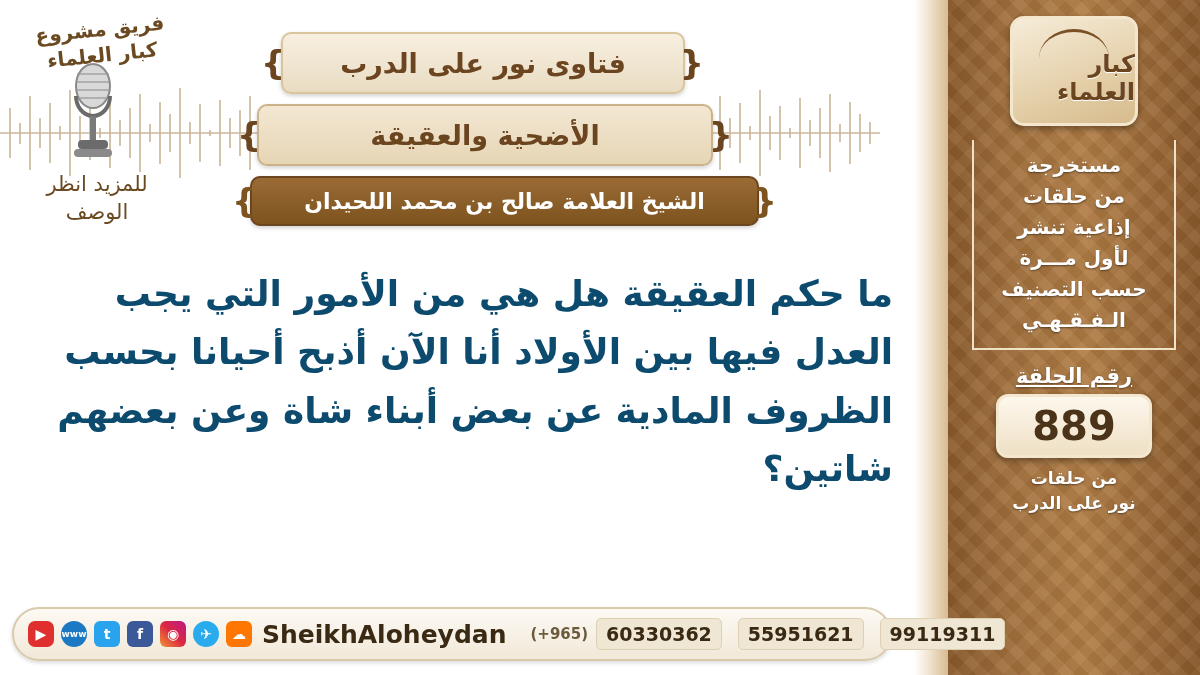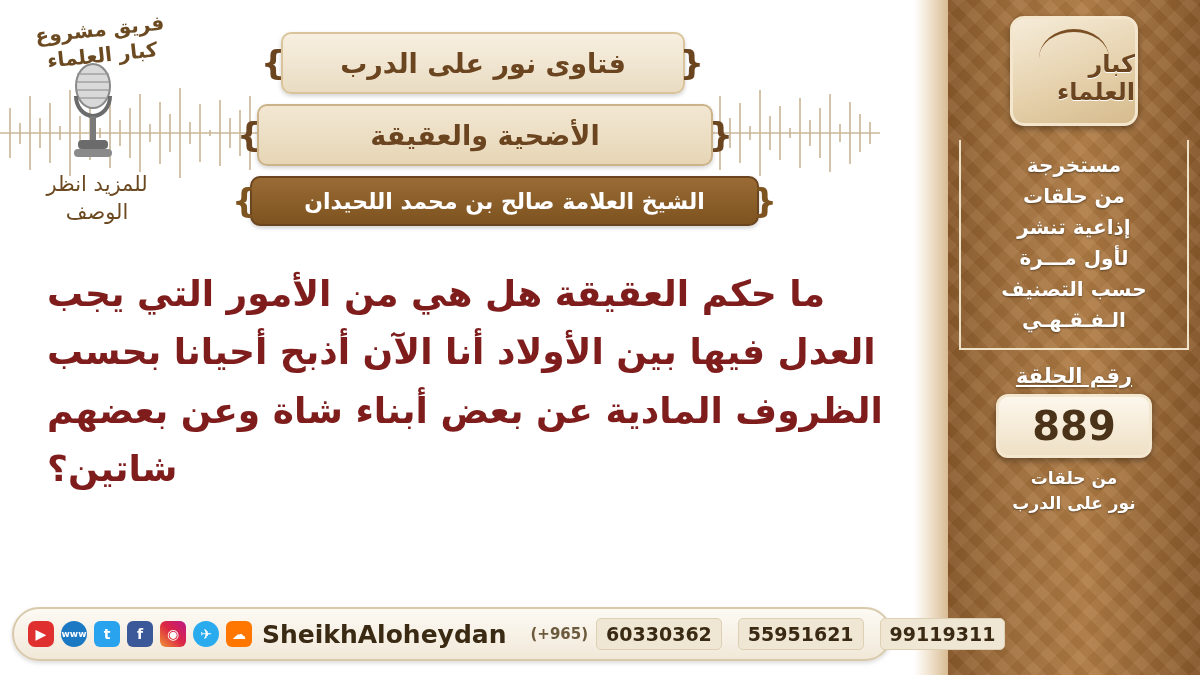--- a/index.html
+++ b/index.html
@@ -51,21 +51,21 @@
     width:70px;height:26px;border-top:3px solid #7a4f23;border-radius:50%/100% 100% 0 0;
   }
   .logo-text{
     font-size:24px;color:#6b4420;font-weight:bold;letter-spacing:-1px;
     margin-top:14px;text-shadow:0 1px 0 #fff;
     font-family:"DejaVu Sans","Liberation Sans",sans-serif;
   }
 
   
   .desc-frame{
-    margin-top:14px;width:230px;
+    margin-top:14px;width:204px;
     border:2px solid #f0e2c6;border-top:none;
     padding:10px 15px 12px;
     box-sizing:border-box;
     text-align:center;
   }
   .desc-frame .line{
     color:#ffffff;font-weight:bold;font-size:20px;line-height:1.55;
     text-shadow:0 1px 2px rgba(0,0,0,.45);
     letter-spacing:.5px;
   }
@@ -135,23 +135,23 @@
   .ribbon-3{
     top:176px;left:250px;width:505px;height:46px;
     background:linear-gradient(180deg,#9a6b35,#7d531f);
     border:2px solid #6b4420;
     color:#ffffff;font-size:22px;
   }
   .ribbon-3 .brk{color:#7d531f;}
 
   
   .question{
-    position:absolute;top:265px;left:47px;width:860px;height:310px;
-    color:#7f1d1d;font-weight:bold;font-size:36px;line-height:1.62;
-    text-align:left;
+    position:absolute;top:265px;left:33px;width:860px;height:310px;
+    color:#0c4a6e;font-weight:bold;font-size:36px;line-height:1.62;
+    text-align:right;
     display:flex;align-items:flex-start;justify-content:center;
   }
 
   
   .bottom-bar{
     position:absolute;left:12px;bottom:14px;width:880px;height:54px;
     background:linear-gradient(180deg,#fdfaf4,#f1e8d8);
     border:2px solid #d9c9ab;border-radius:27px;
     box-shadow:0 2px 4px rgba(0,0,0,.15);
     display:flex;align-items:center;

